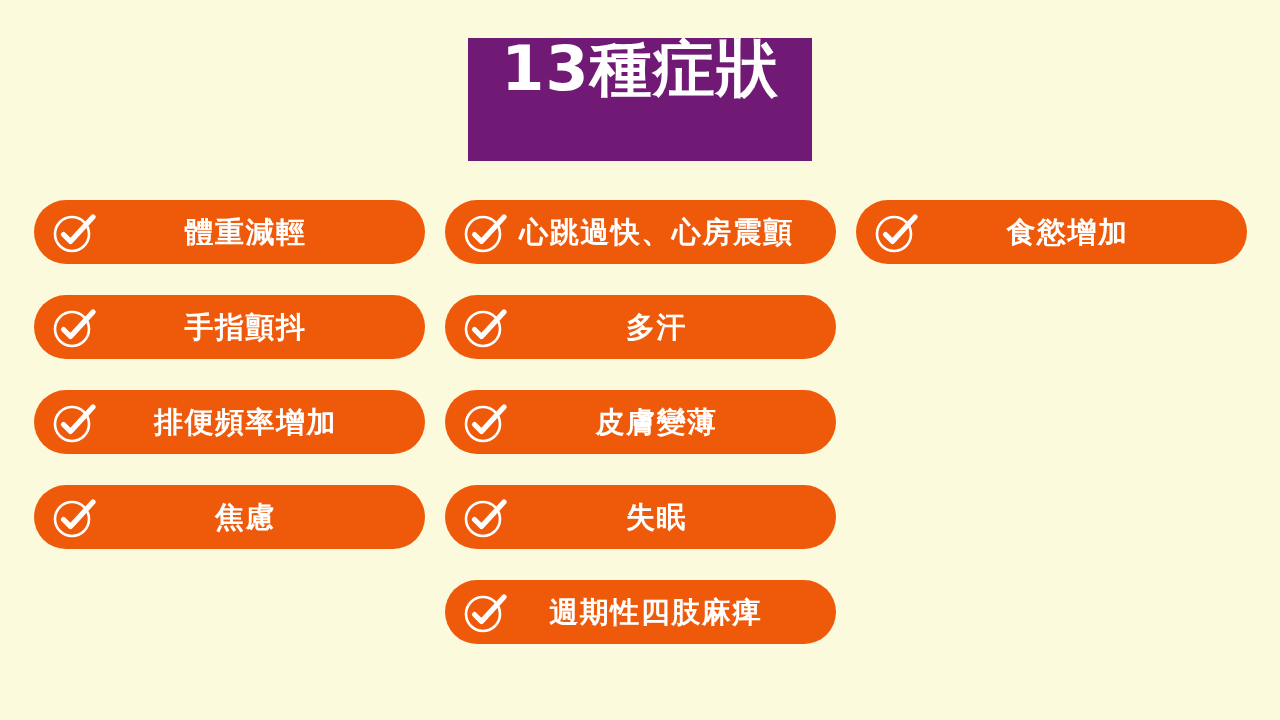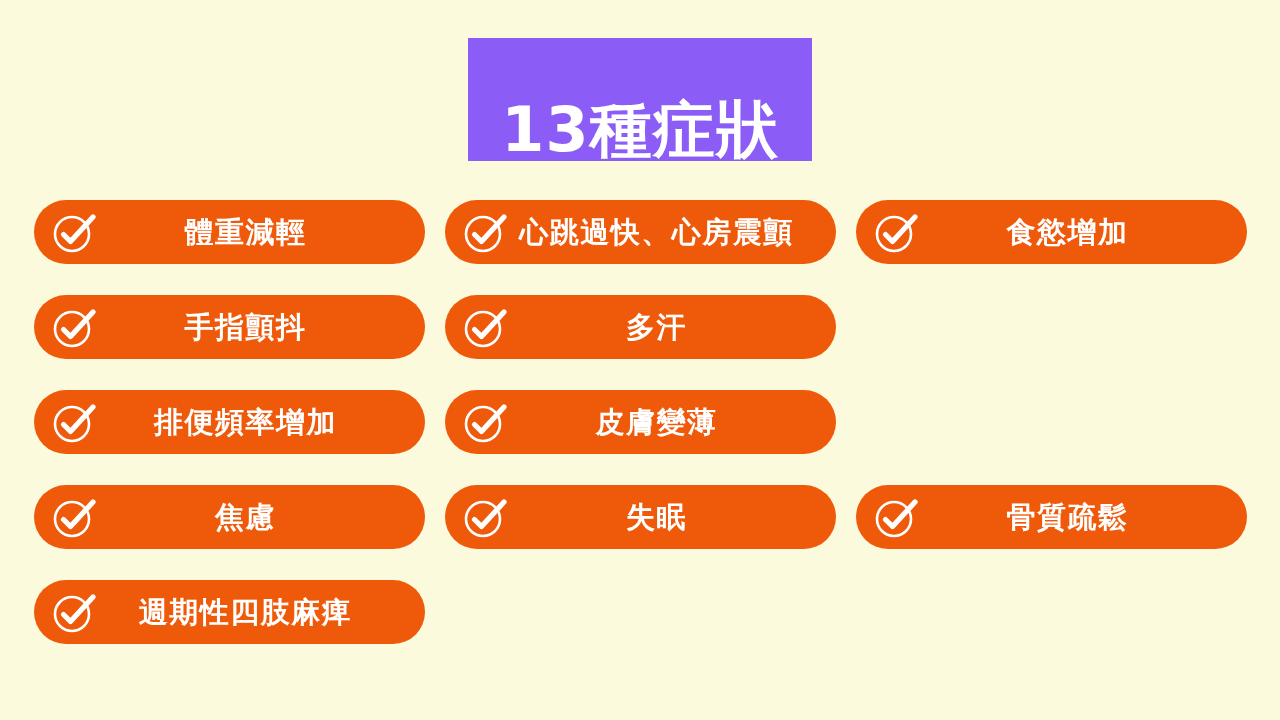--- a/index.html
+++ b/index.html
@@ -16,23 +16,23 @@
     position: relative;
   }
 
   
   #title-banner {
     position: absolute;
     left: 468px;
     top: 38px;
     width: 344px;
     height: 123px;
-    background: #8b5cf6;
+    background: #701a75;
     display: flex;
-    align-items: flex-end;
+    align-items: flex-start;
     justify-content: center;
   }
 
   #title-text {
     color: #ffffff;
     font-size: 62px;
     font-weight: 700;
     letter-spacing: 1px;
     line-height: 1;
     white-space: nowrap;
@@ -47,20 +47,21 @@
     width: 1212px;
   }
 
   .grid-row {
     display: flex;
     gap: 20px;
     margin-bottom: 31px;
   }
 
   .grid-row.last-row {
+    justify-content: center;
     margin-bottom: 0;
   }
 
   .pill {
     width: 391px;
     height: 64px;
     background: #ef5a0a;
     border-radius: 32px;
     position: relative;
     display: flex;
@@ -185,29 +186,20 @@
     </div>
     <div class="pill">
       <span class="pill-icon">
         <svg viewBox="0 0 52 52" width="52" height="52" aria-hidden="true">
           <circle cx="24" cy="28" r="17" fill="none" stroke="#ffffff" stroke-width="2.6"></circle>
           <path d="M15.5 28.5 L22.5 35.5 L45 11" fill="none" stroke="#ffffff" stroke-width="5.2" stroke-linecap="round" stroke-linejoin="round"></path>
         </svg>
       </span>
       <span class="pill-label">失眠</span>
     </div>
-    <div class="pill">
-      <span class="pill-icon">
-        <svg viewBox="0 0 52 52" width="52" height="52" aria-hidden="true">
-          <circle cx="24" cy="28" r="17" fill="none" stroke="#ffffff" stroke-width="2.6"></circle>
-          <path d="M15.5 28.5 L22.5 35.5 L45 11" fill="none" stroke="#ffffff" stroke-width="5.2" stroke-linecap="round" stroke-linejoin="round"></path>
-        </svg>
-      </span>
-      <span class="pill-label">骨質疏鬆</span>
-    </div>
   </div>
 
   <div class="grid-row last-row">
     <div class="pill">
       <span class="pill-icon">
         <svg viewBox="0 0 52 52" width="52" height="52" aria-hidden="true">
           <circle cx="24" cy="28" r="17" fill="none" stroke="#ffffff" stroke-width="2.6"></circle>
           <path d="M15.5 28.5 L22.5 35.5 L45 11" fill="none" stroke="#ffffff" stroke-width="5.2" stroke-linecap="round" stroke-linejoin="round"></path>
         </svg>
       </span>

